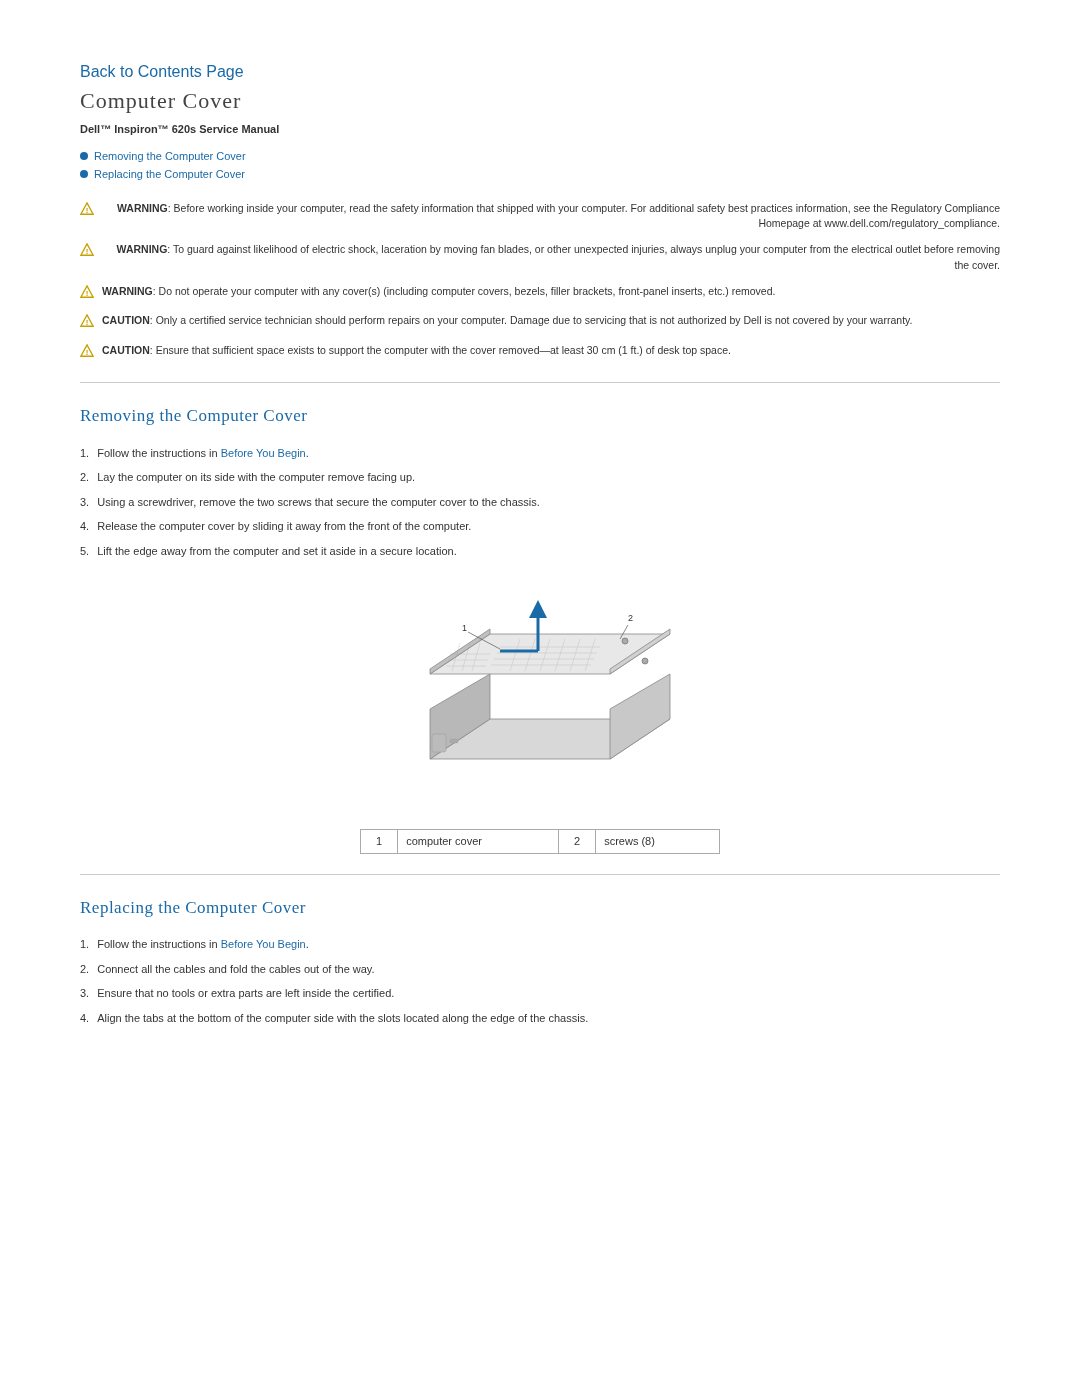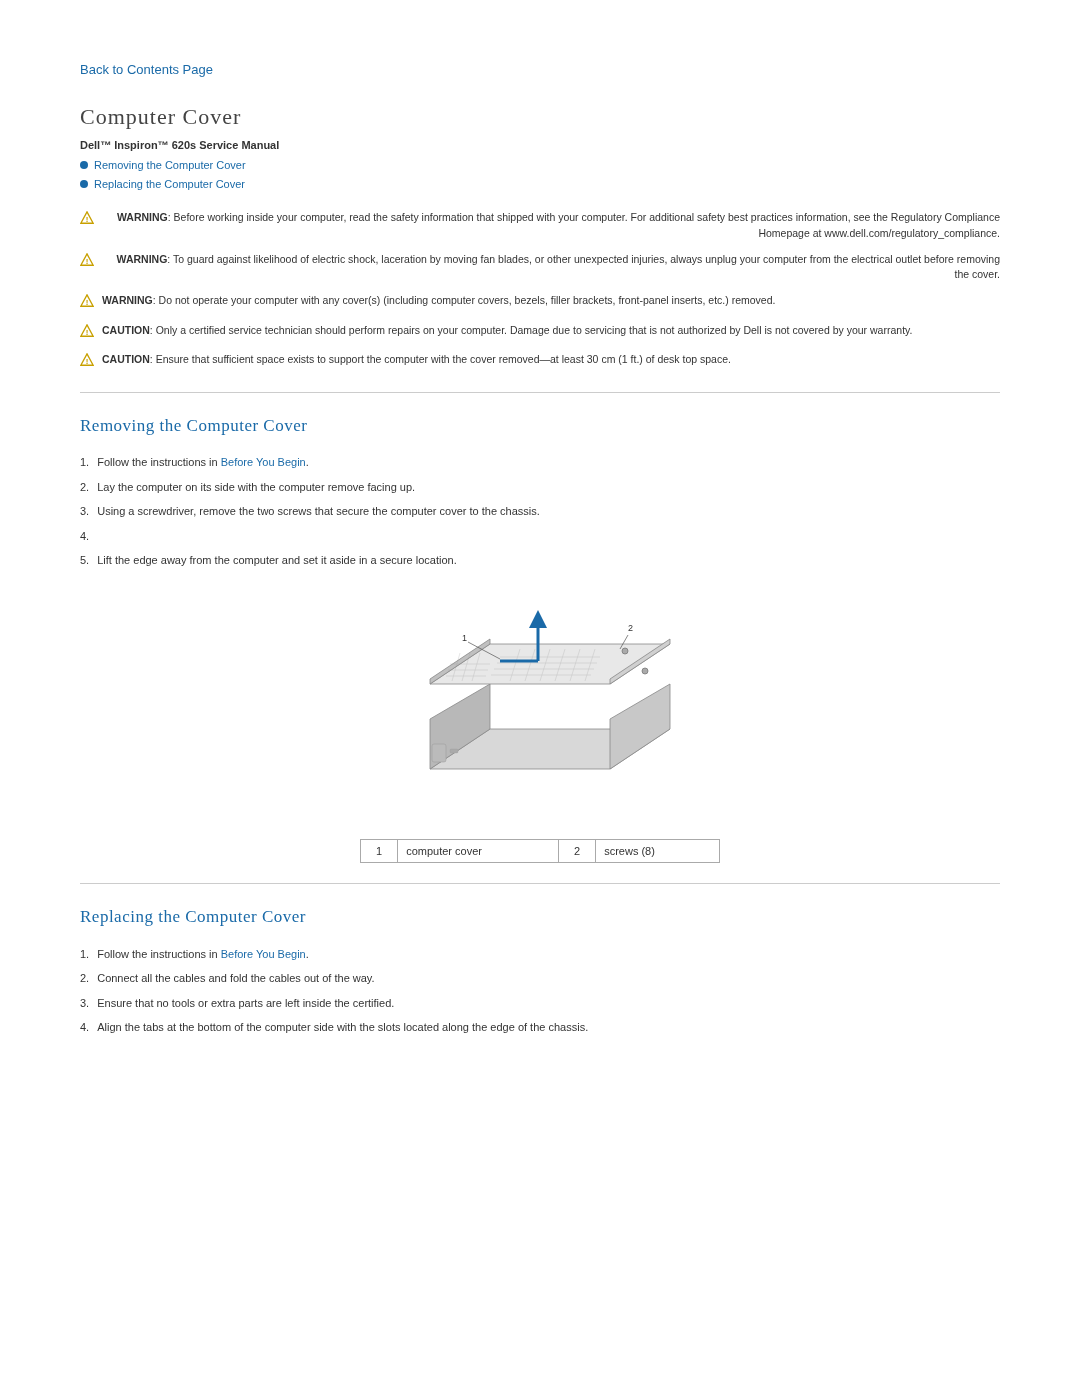--- a/index.html
+++ b/index.html
@@ -8,34 +8,34 @@
       font-size: 11px;
       color: #333;
       background: #fff;
       padding: 60px 80px;
       max-width: 1080px;
       margin: 0 auto;
       line-height: 1.5;
     }
     a { color: #1a6aa8; text-decoration: none; }
 
-    .back-link { margin-bottom: 20px; display: block; font-size: 13px; }
+    .back-link { display: block; font-size: 16px; }
 
     .page-title {
       font-size: 22px;
       font-weight: normal;
       color: #444;
       font-family: 'Times New Roman', serif;
       letter-spacing: 1px;
       margin-bottom: 4px;
     }
     .subtitle {
       font-size: 11px;
       font-weight: bold;
-      margin-bottom: 4px;
+      margin-bottom: 10px;
     }
 
     .toc-list { list-style: none; margin-bottom: 18px; }
     .toc-list li { display: flex; align-items: center; gap: 6px; margin-bottom: 2px; }
     .bullet-blue {
       width: 8px; height: 8px;
       background: #1a6aa8;
       border-radius: 50%;
       display: inline-block;
       flex-shrink: 0;
@@ -206,20 +206,21 @@
     <li>
       <span class="step-num">2.</span>
       <span>Lay the computer on its side with the computer remove facing up.</span>
     </li>
     <li>
       <span class="step-num">3.</span>
       <span>Using a screwdriver, remove the two screws that secure the computer cover to the chassis.</span>
     </li>
     <li>
       <span class="step-num">4.</span>
+      <span>Release the computer cover by sliding it away from the front of the computer.</span>
     </li>
     <li>
       <span class="step-num">5.</span>
       <span>Lift the edge away from the computer and set it aside in a secure location.</span>
     </li>
   </ol>
 
   <div class="figure-area">
     <svg class="figure-svg" viewBox="0 0 340 240" xmlns="http://www.w3.org/2000/svg">
 

